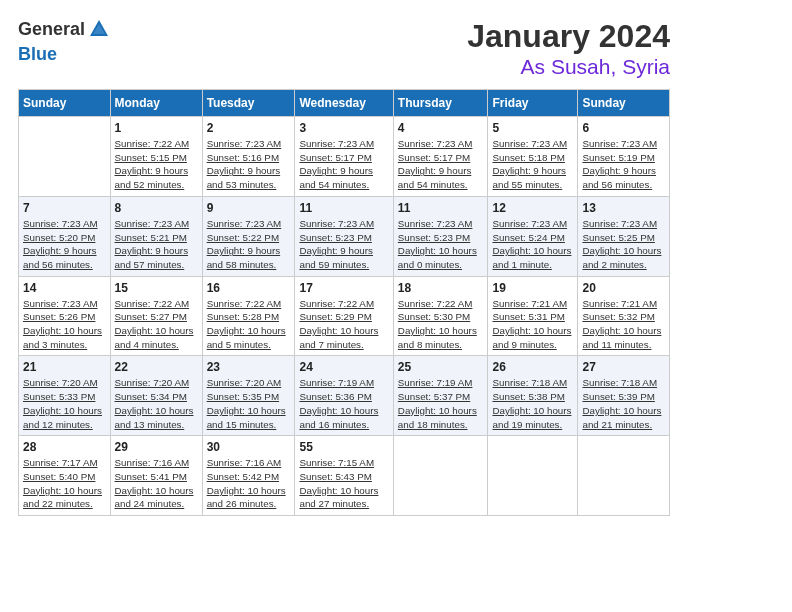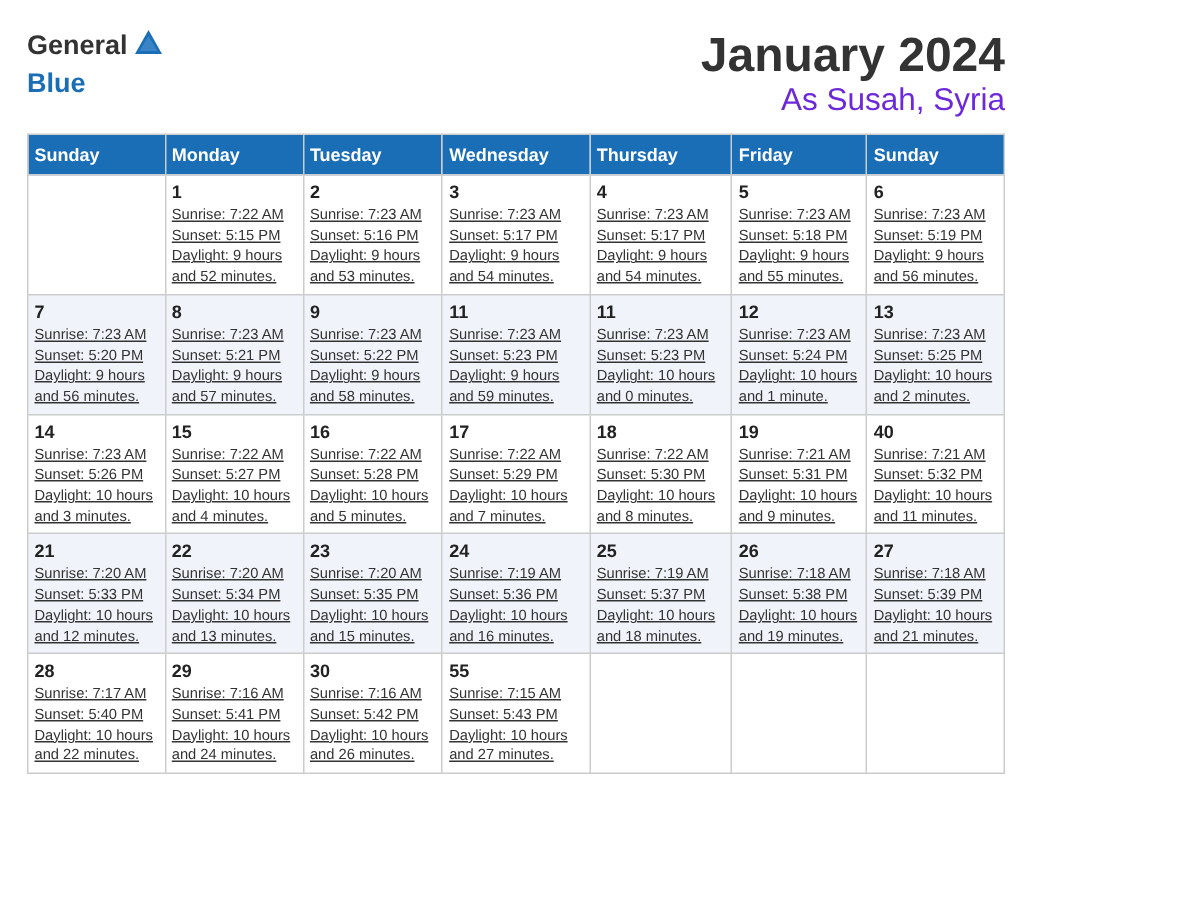--- a/index.html
+++ b/index.html
@@ -206,21 +206,21 @@
           </td>
           <td>
             <div class="day-number">18</div>
             <div class="day-info">Sunrise: 7:22 AM<br>Sunset: 5:30 PM<br>Daylight: 10 hours<br>and 8 minutes.</div>
           </td>
           <td>
             <div class="day-number">19</div>
             <div class="day-info">Sunrise: 7:21 AM<br>Sunset: 5:31 PM<br>Daylight: 10 hours<br>and 9 minutes.</div>
           </td>
           <td>
-            <div class="day-number">40</div>
+            <div class="day-number">20</div>
             <div class="day-info">Sunrise: 7:21 AM<br>Sunset: 5:32 PM<br>Daylight: 10 hours<br>and 11 minutes.</div>
           </td>
         </tr>
         <tr class="row-shaded">
           <td>
             <div class="day-number">21</div>
             <div class="day-info">Sunrise: 7:20 AM<br>Sunset: 5:33 PM<br>Daylight: 10 hours<br>and 12 minutes.</div>
           </td>
           <td>
             <div class="day-number">22</div>

